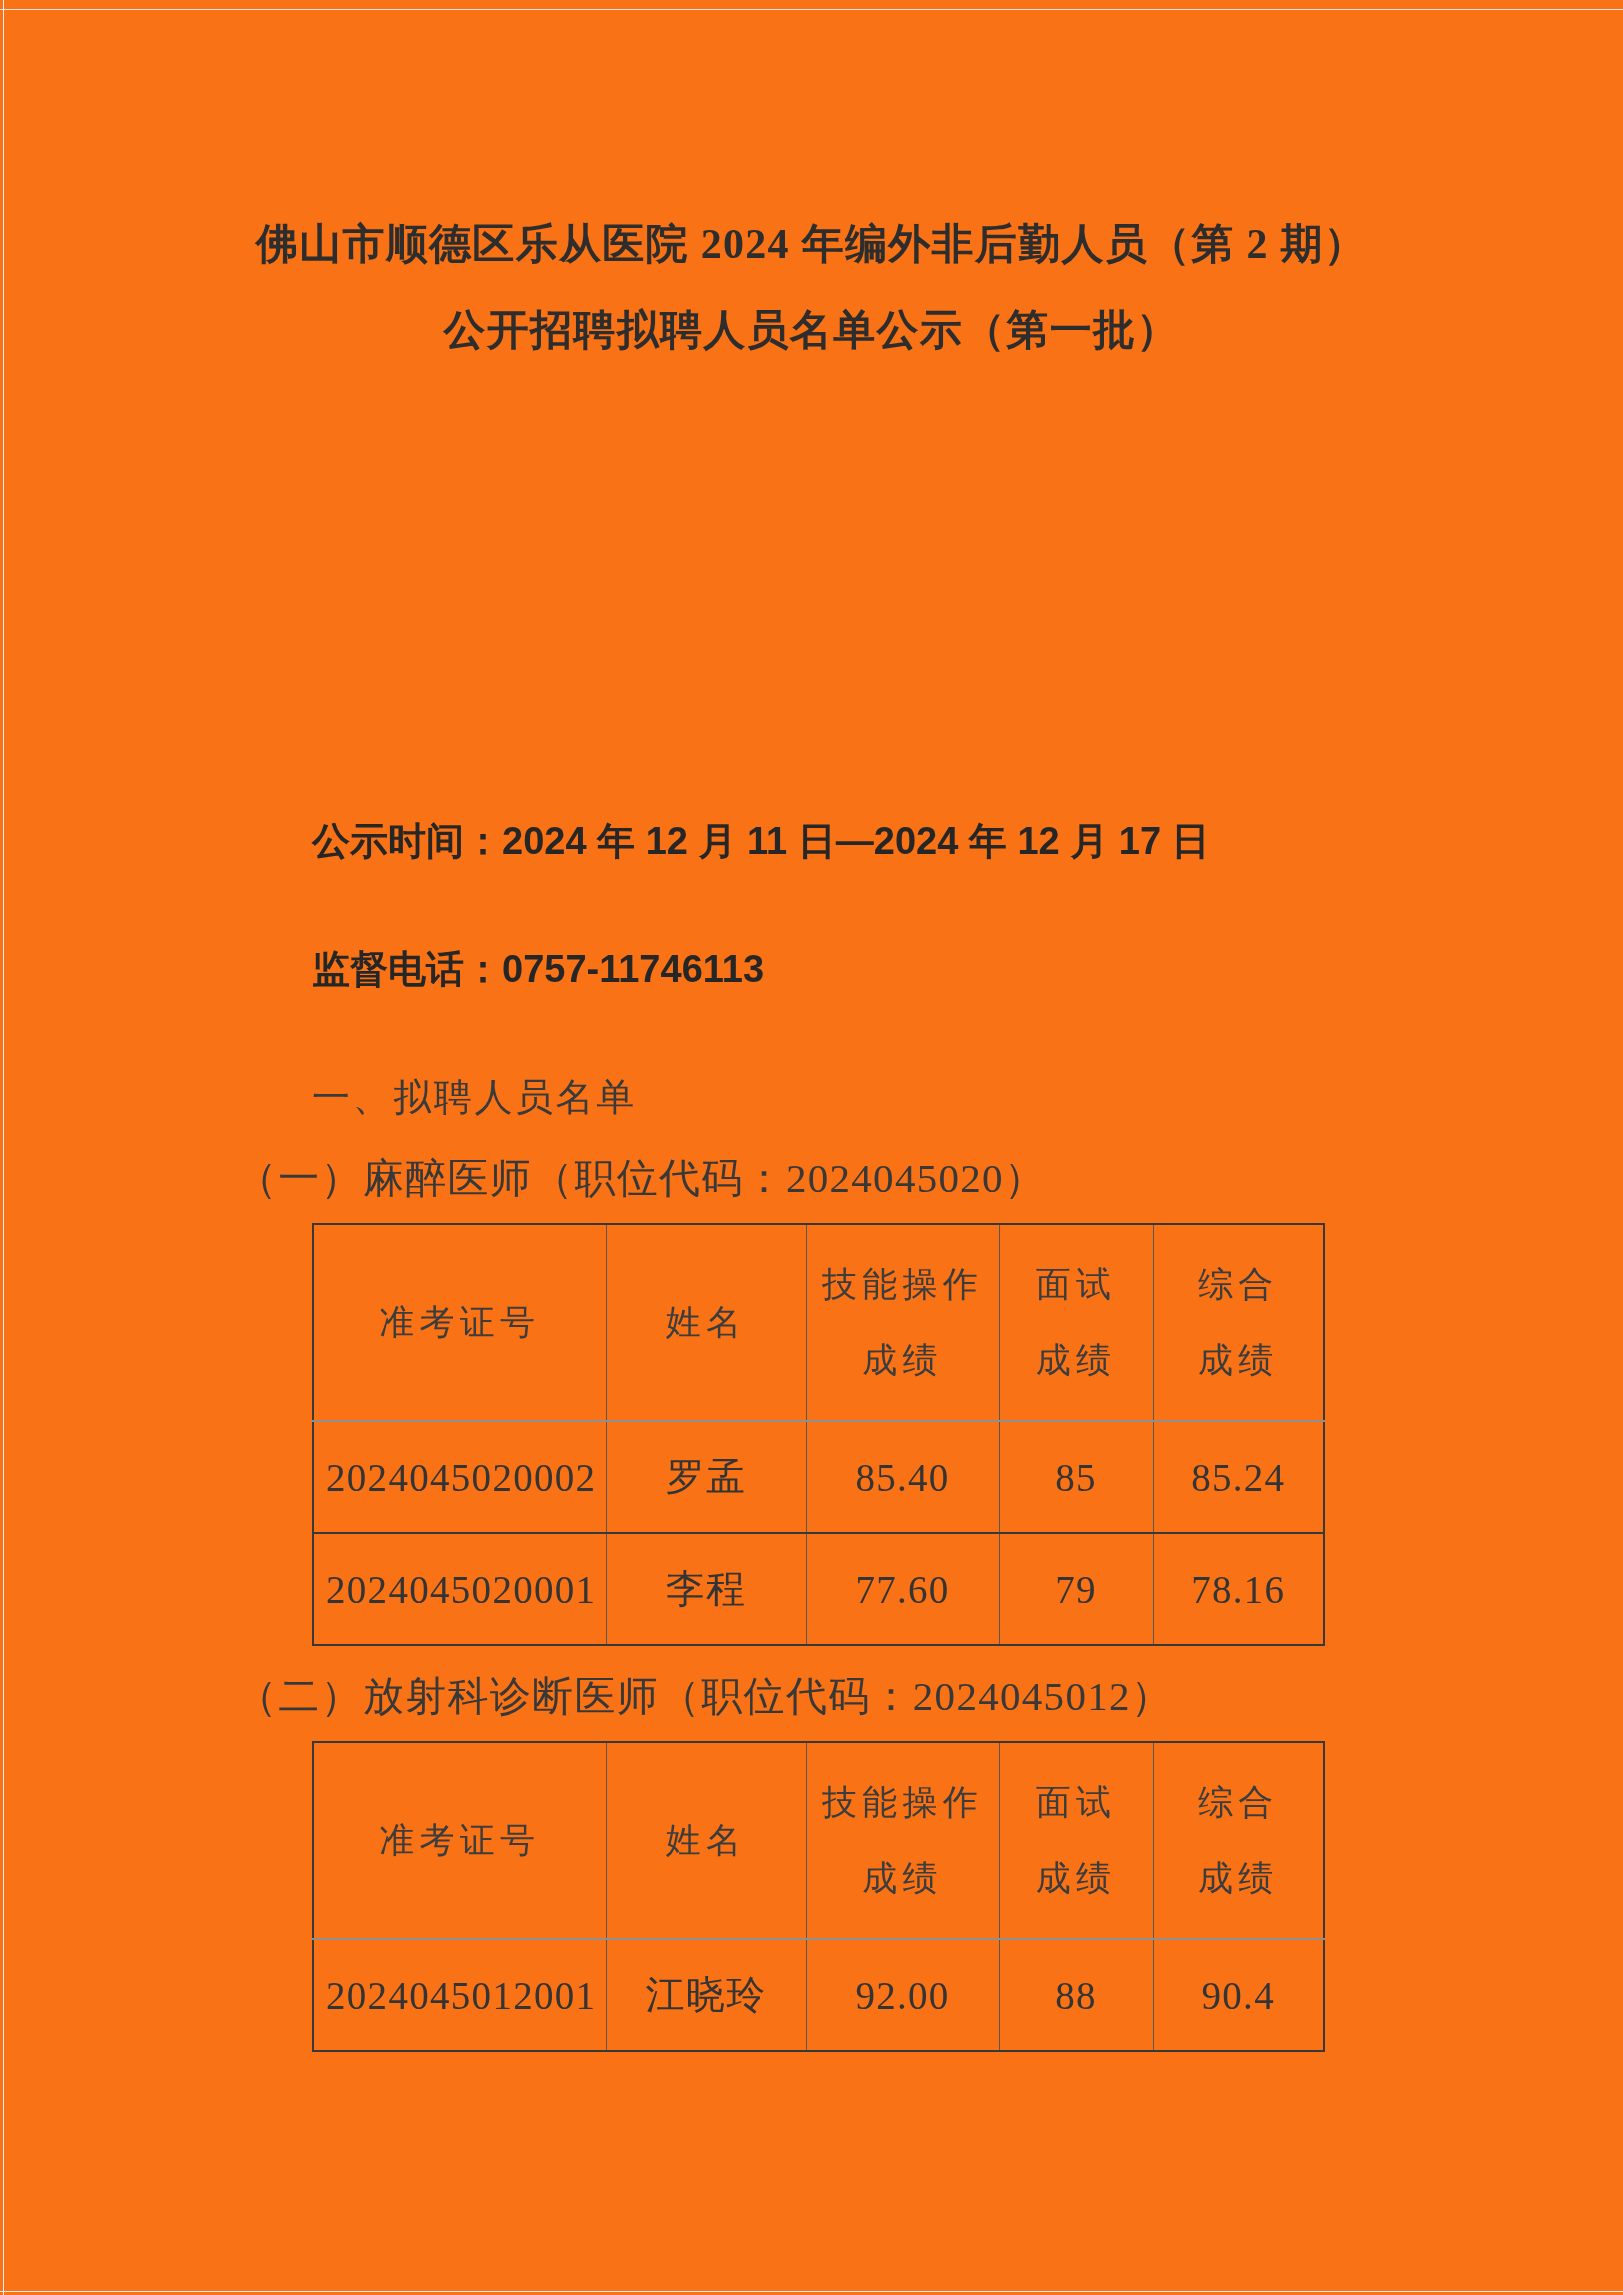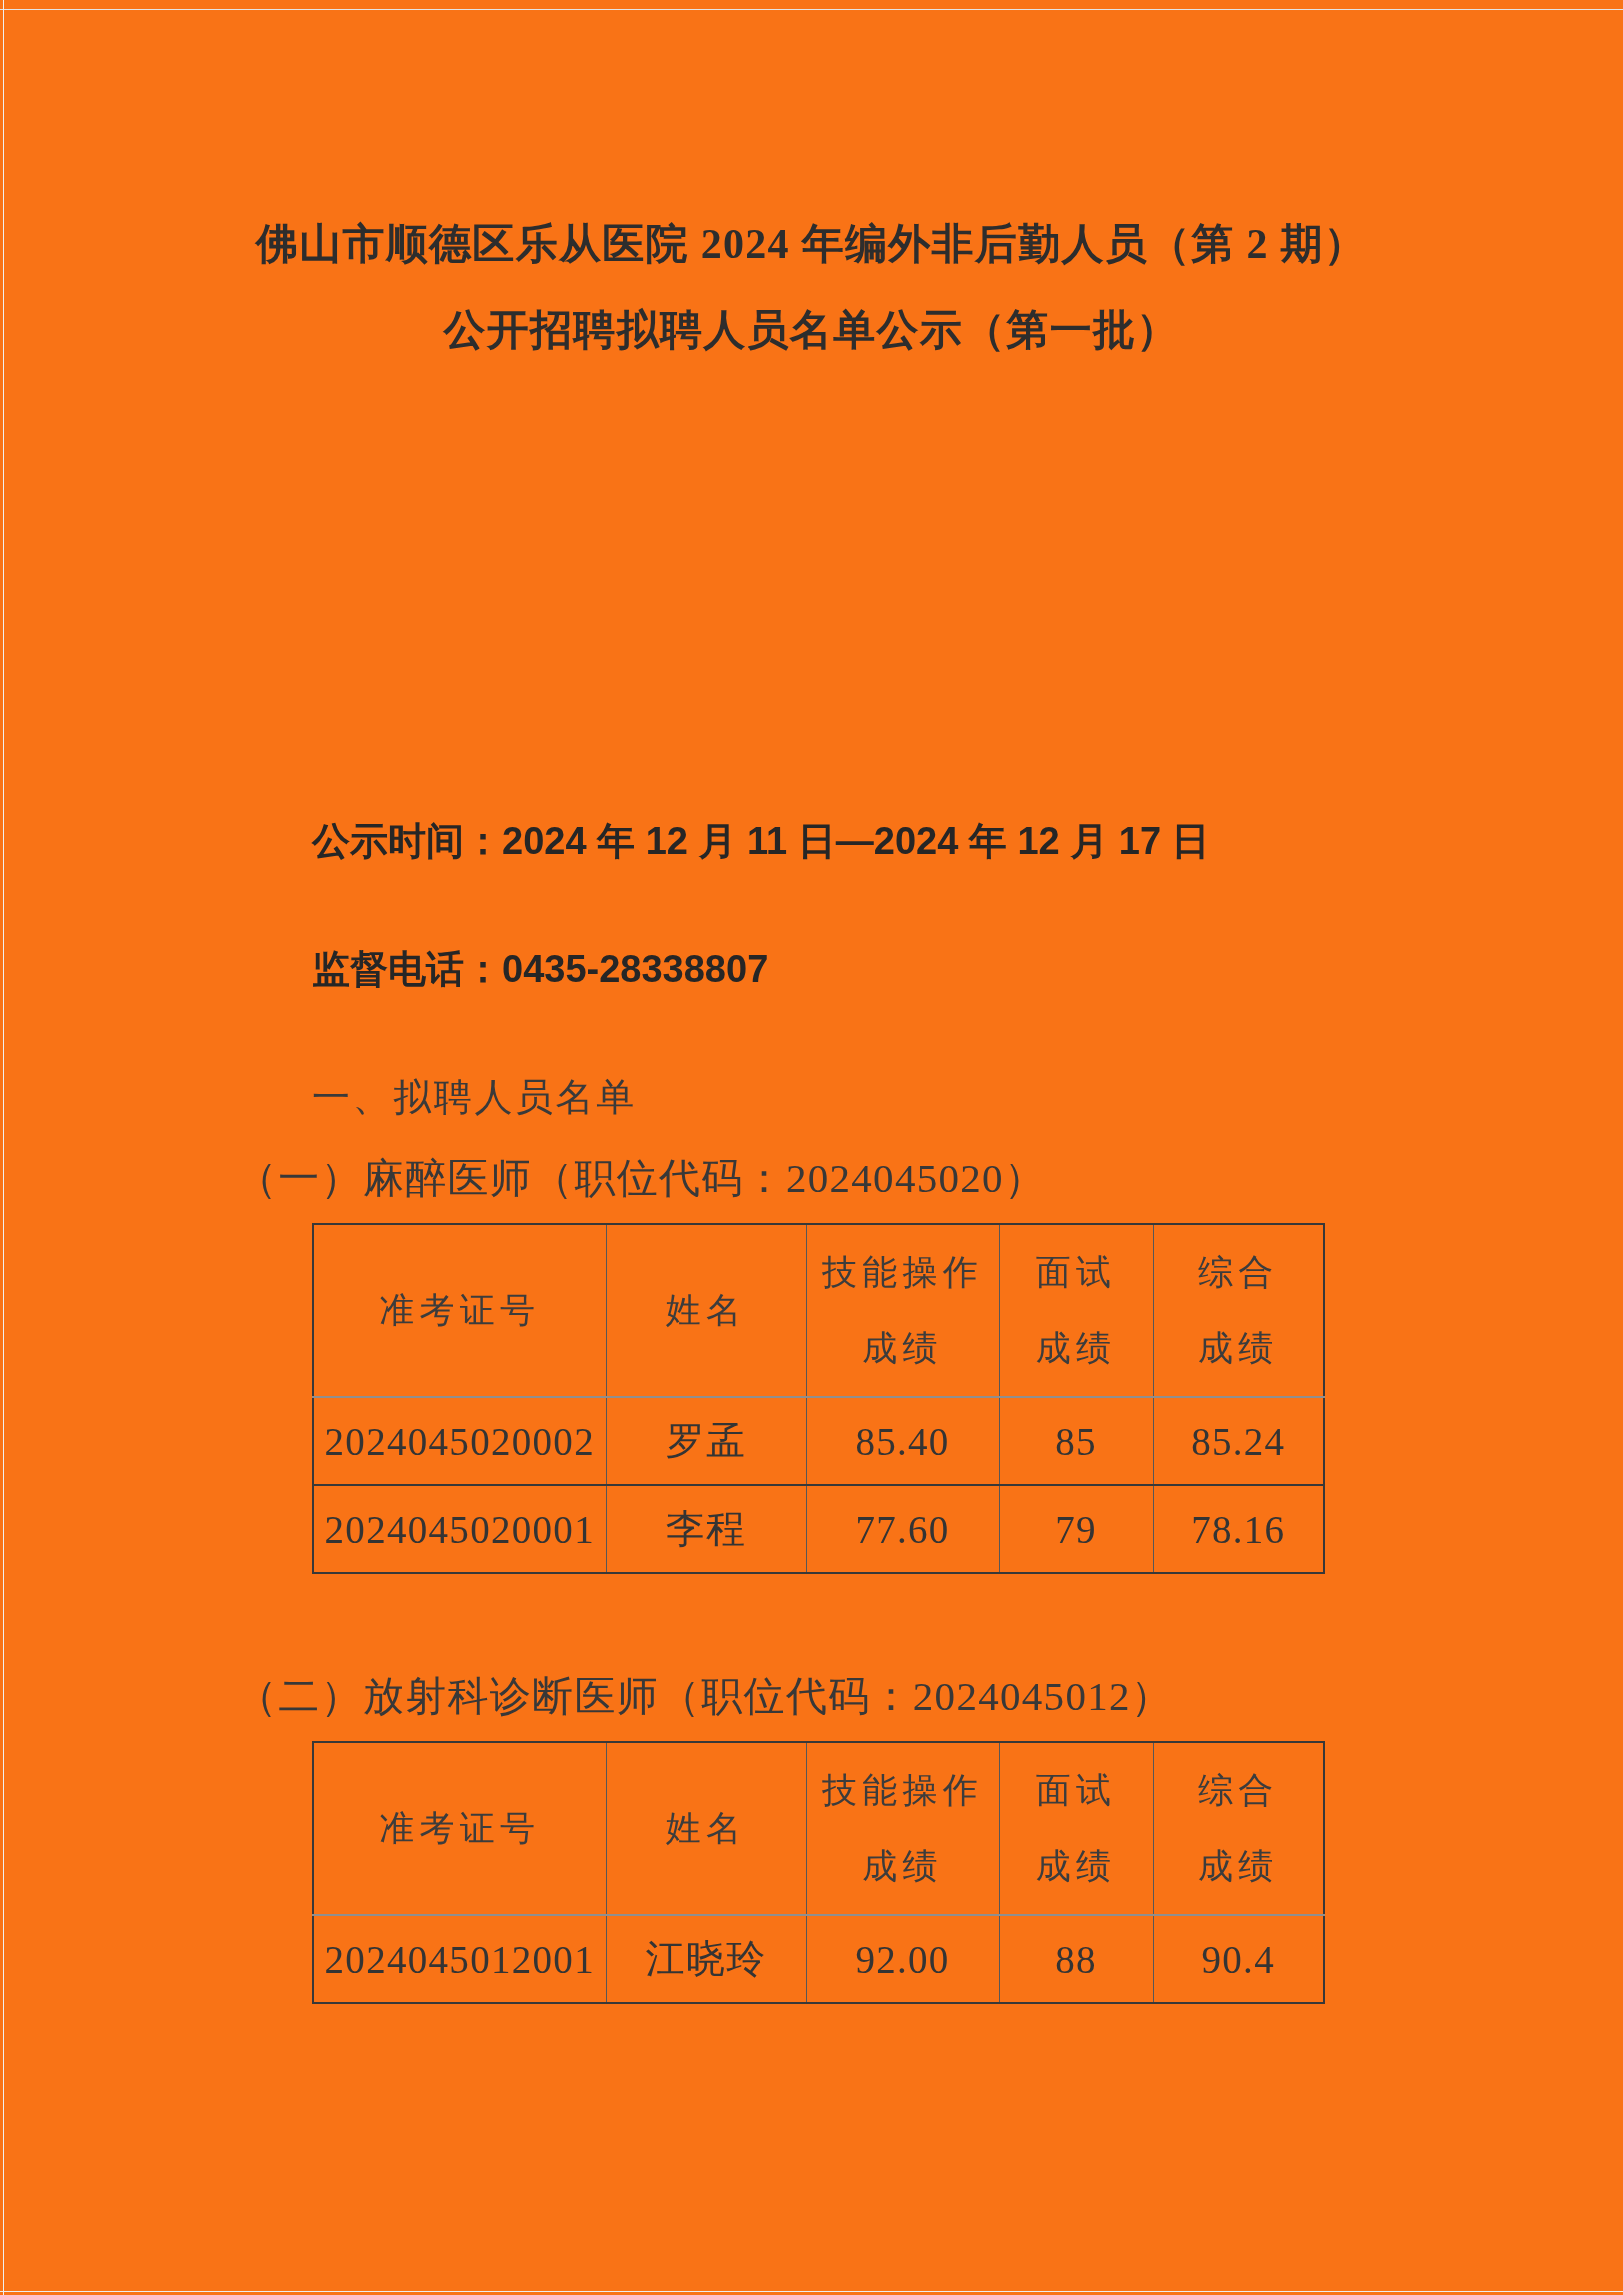--- a/index.html
+++ b/index.html
@@ -102,21 +102,21 @@
     border-collapse: collapse;
     table-layout: fixed;
     width: 1012px;
     border: 2.6px solid #383838;
   }
   table.score-table th,
   table.score-table td {
     border: 1.3px solid #575757;
     text-align: center;
     vertical-align: middle;
-    padding: 0;
+    padding: 12px;
     overflow: hidden;
   }
   table.score-table thead th {
     height: 171px;
     border-bottom: 2px solid #8f8f8f;
     font-family: "Liberation Serif", serif;
     font-weight: 400;
     font-size: 35px;
     letter-spacing: 5.2px;
     color: #3c3c3c;
@@ -151,21 +151,21 @@
   <div class="scan-line-bottom"></div>
 
   <div class="doc-title">
     <div>佛山市顺德区乐从医院 2024 年编外非后勤人员（第 2 期）</div>
     <div>公开招聘拟聘人员名单公示（第一批）</div>
   </div>
 
 
   <div class="info-line line-period">公示时间：2024 年 12 月 11 日—2024 年 12 月 17 日</div>
 
-  <div class="info-line line-phone">监督电话：0435-28338807</div>
+  <div class="info-line line-phone">监督电话：0757-11746113</div>
 
   <div class="list-heading">一、拟聘人员名单</div>
 
   <div class="section-heading sec1-heading">（一）麻醉医师（职位代码：2024045020）</div>
 
   <div class="tbl-wrap tbl1">
     <table class="score-table">
       <colgroup>
         <col class="col-id">
           <col class="col-name">

